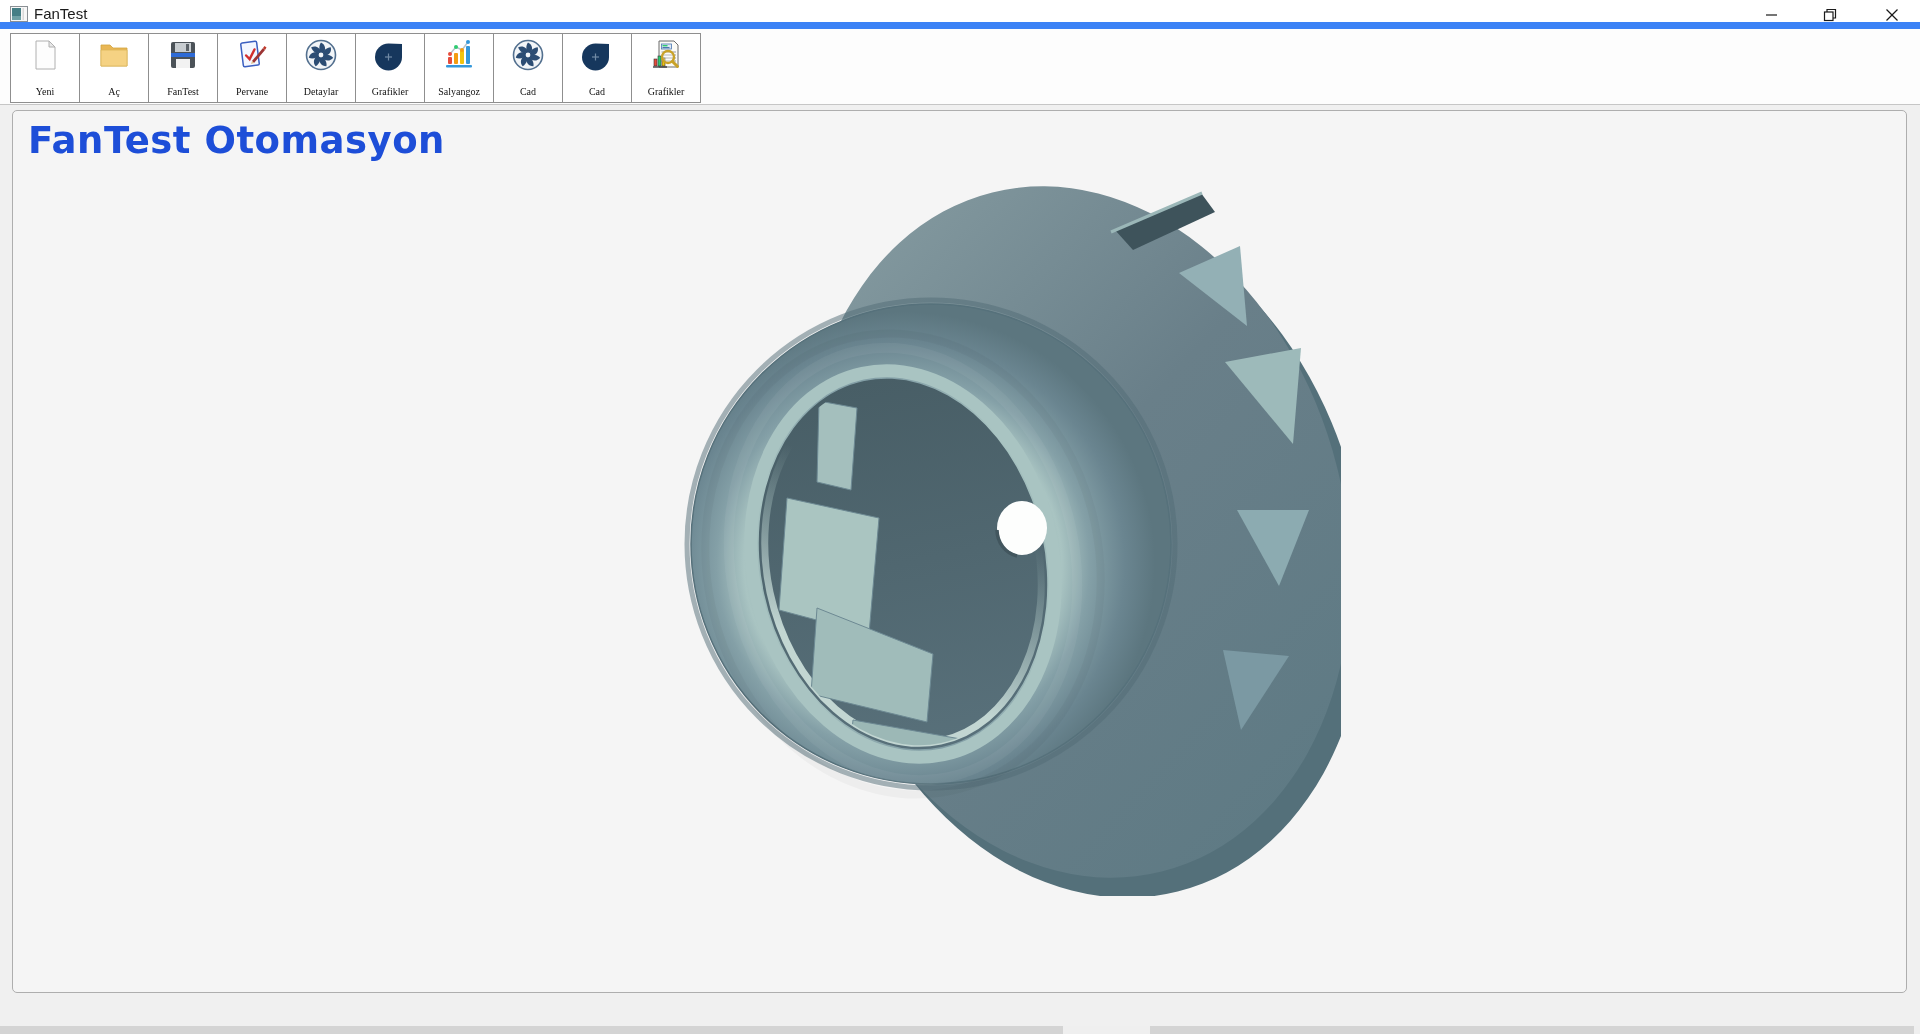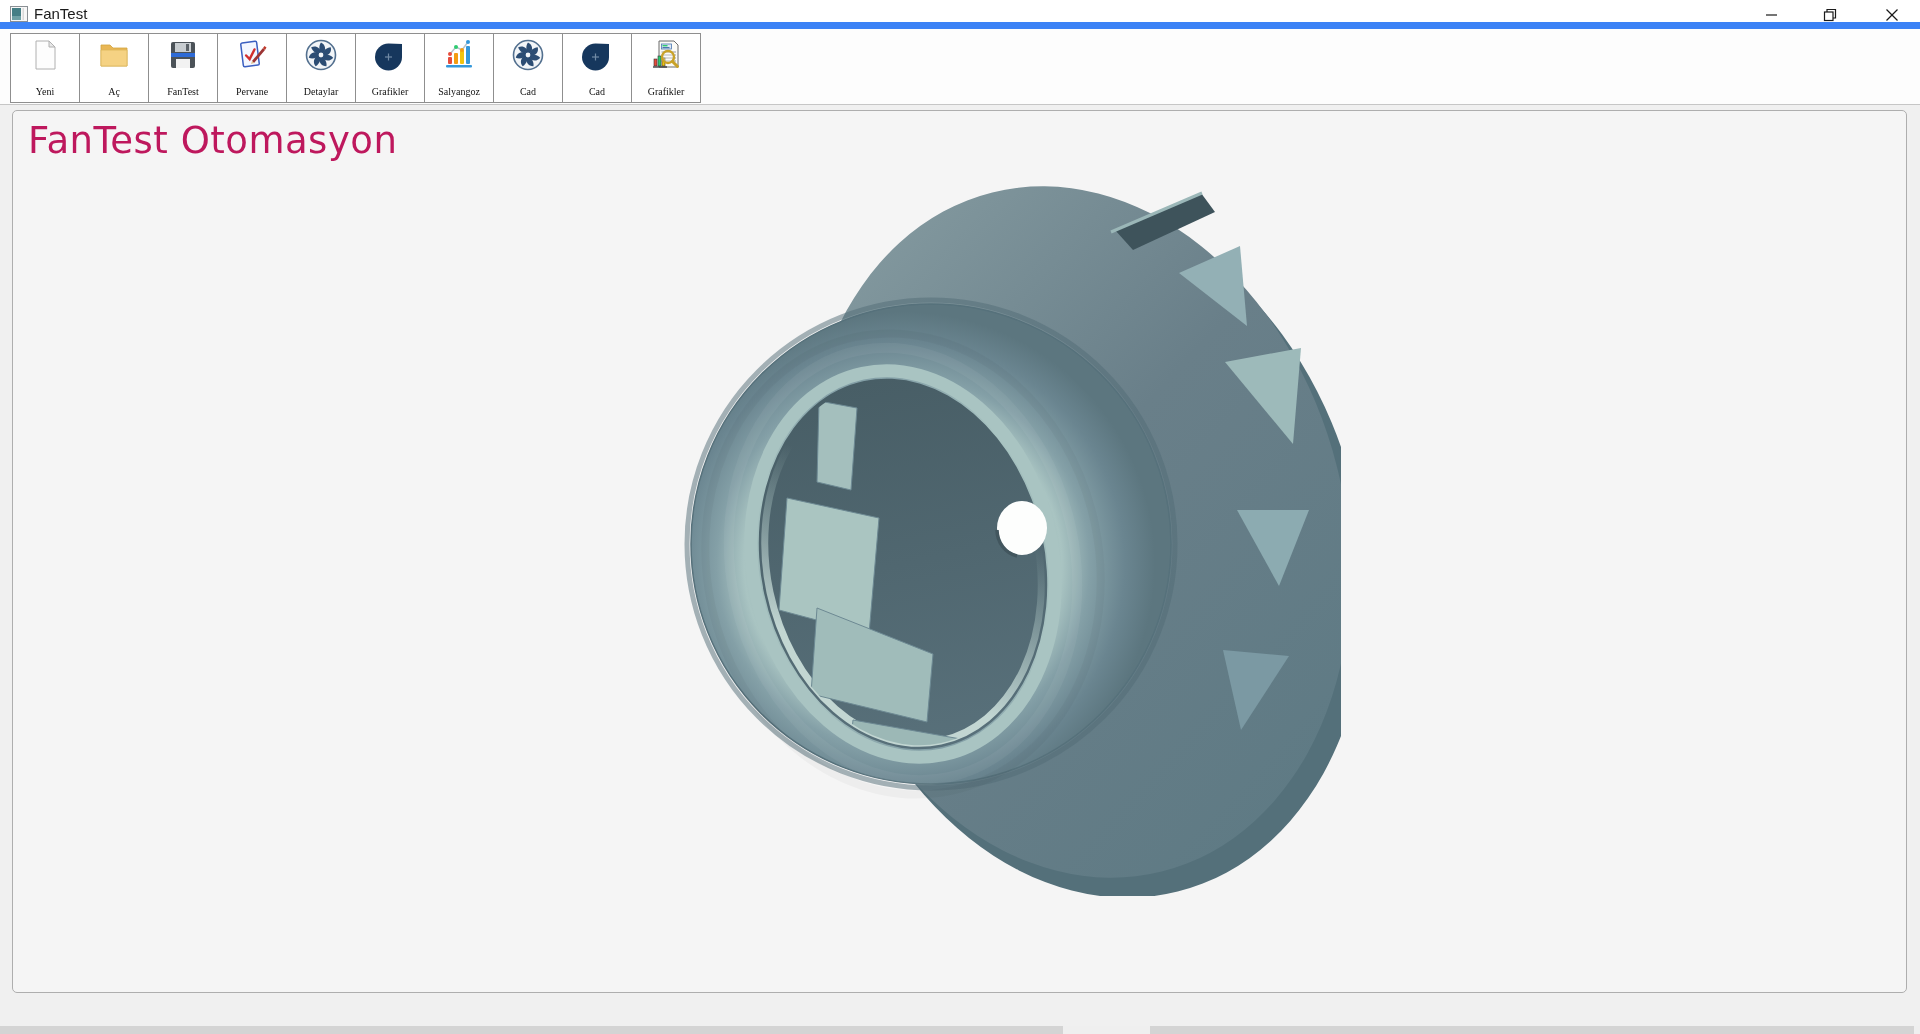--- a/index.html
+++ b/index.html
@@ -15,21 +15,21 @@
 
   
   .toolbar { position:absolute; left:0; top:29px; width:1920px; height:76px; background:#fdfdfd; border-bottom:1px solid #c6c6c6; padding:4px 0 0 10px; display:flex; }
   .tb-btn { width:70px; height:70px; background:#ffffff; border:1px solid #8f8f8f; margin-left:-1px; display:flex; flex-direction:column; align-items:center; justify-content:space-between; padding:4px 0 3px 0; cursor:default; }
   .tb-btn:first-child { margin-left:0; }
   .tb-btn svg { width:34px; height:34px; flex:0 0 auto; }
   .tb-label { font-size:10px; color:#111; line-height:14px; white-space:nowrap;font-family:Liberation Serif, serif; }
 
   
   .viewport { position:absolute; left:12px; top:110px; width:1895px; height:883px; background:#f5f5f5; border:1px solid #aeaeae; border-radius:5px; }
-  .page-heading { position:absolute; left:15px; top:8px; font-family:"DejaVu Sans", sans-serif; font-weight:400; font-size:37px; letter-spacing:0.5px; color:#be185d; }
+  .page-heading { position:absolute; left:15px; top:8px; font-family:"DejaVu Sans", sans-serif; font-weight:700; font-size:37px; letter-spacing:0.5px; color:#1d4ed8; }
   .fan-svg { position:absolute; left:668px; top:65px; width:660px; height:720px; }
 
   
   .bottom-strip { position:absolute; left:0; top:1026px; width:1920px; height:8px; background:#d4d4d4; }
   .strip-gap { position:absolute; top:0; height:8px; background:#efefef; }
   .gap-a { left:1063px; width:87px; }
   .gap-b { left:1914px; width:6px; }
 </style>
 </head>
 <body>

